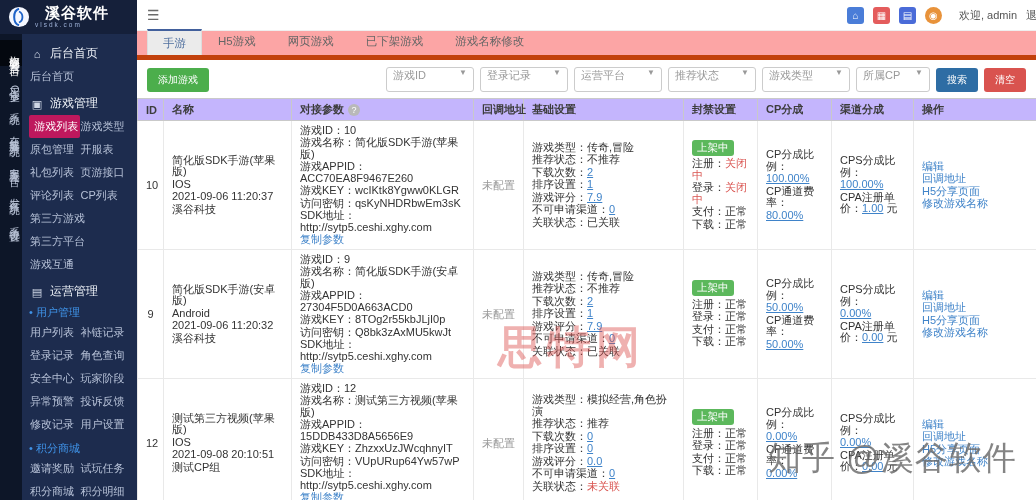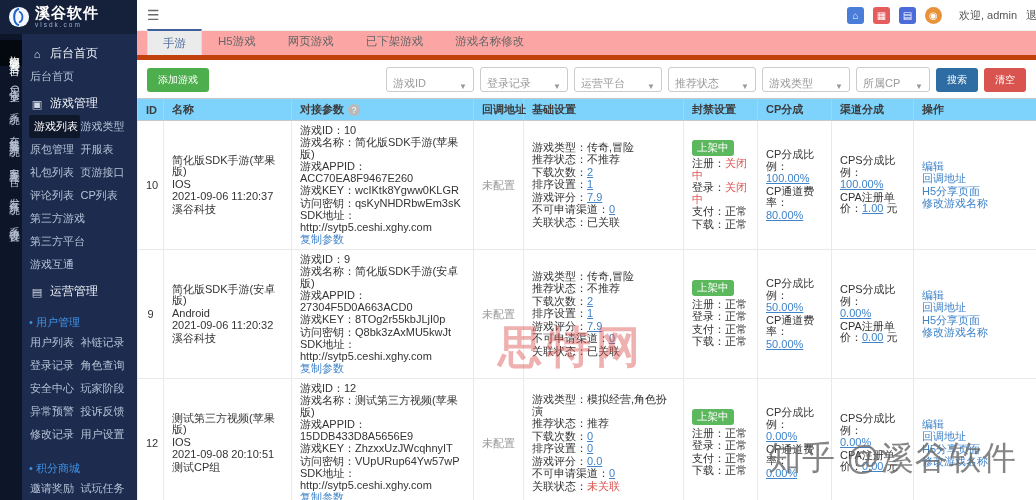--- a/index.html
+++ b/index.html
@@ -5,34 +5,34 @@
   * { margin:0; padding:0; box-sizing:border-box; }
   html,body { width:1036px; height:500px; overflow:hidden; }
   body { font-family:"Liberation Sans","DejaVu Sans",sans-serif; position:relative; background:#fff; }
   .app { display:flex; width:1036px; height:500px; }
 
   
   .left { width:137px; flex:none; display:flex; flex-direction:column; background:#1d2c4e; }
   .logo-row { height:34px; flex:none; background:#15203a; display:flex; align-items:center; padding-left:8px; gap:5px; }
   .logo-circ { width:22px; height:22px; flex:none; }
   .logo-txt { line-height:1; }
-  .logo-title { color:#fff; font-size:15px; font-weight:bold; letter-spacing:1px; }
+  .logo-title { color:#fff; font-size:15px; font-weight:bold; letter-spacing:1px;margin-left:10px; }
   .logo-domain { color:#9fb2d8; font-size:6.5px; letter-spacing:2px; margin-top:2px; }
   .left-body { flex:1; display:flex; min-height:0; }
   .rail { width:22px; flex:none; background:#0d1628; display:flex; flex-direction:column; align-items:center; }
   .rail-item { writing-mode:vertical-rl; font-size:10.5px; letter-spacing:2px; color:#b9c3d6; padding:7px 0; margin-top:6px; width:100%; text-align:center; cursor:pointer; }
   .rail-item.active { background:#04080f; color:#fff; }
   .menu { flex:1; padding:4px 7px 0 7px; font-size:11px; color:#cfd7e6; overflow:hidden; }
   .menu-title { display:flex; align-items:center; gap:6px; color:#eef2f8; font-size:12px; margin:7px 1px 3px; cursor:pointer; }
   .mi { width:14px; height:14px; line-height:14px; text-align:center; font-size:11px; color:#cfd7e6; border-radius:3px; }
   .menu-grid { display:grid; grid-template-columns:1fr 1fr; }
   .menu-item { padding:4px 1px; color:#b6c1d7; cursor:pointer; white-space:nowrap; }
   .menu-item.wide { grid-column:1 / span 2; }
-  .menu-item.active { background:#0f172a; color:#fff; border-radius:2px; padding-left:5px; }
-  .menu-group-title { color:#3f93e8; margin:15px 0 1px; cursor:pointer; }
+  .menu-item.active { background:#be185d; color:#fff; border-radius:2px; padding-left:5px;text-align:center; }
+  .menu-group-title { color:#3f93e8; margin:5px 0 1px; cursor:pointer; }
   .menu-group-title::before { content:"• "; }
 
   
   .main { flex:1; min-width:0; display:flex; flex-direction:column; background:#fff; }
   .topbar { height:31px; flex:none; border-bottom:1px solid #efefef; display:flex; align-items:center; padding:0 0 0 10px; }
   .collapse { color:#6b6b6b; font-size:14px; cursor:pointer; }
   .top-right { margin-left:auto; display:flex; align-items:center; gap:9px; font-size:11px; color:#555; white-space:nowrap; padding-right:2px; }
   .mini-icon { width:17px; height:17px; border-radius:3px; color:#fff; display:flex; align-items:center; justify-content:center; font-size:10px; cursor:pointer; }
   .welcome { margin-left:8px; }
   .logout { color:#555; cursor:pointer; margin-right:-14px; }
@@ -40,27 +40,27 @@
   .tabs { flex:none; display:flex; align-items:flex-end; height:29px; border-bottom:5px solid #c2410c; padding-left:10px; background:#fca5a5; }
   .tab { padding:0 15px; line-height:27px; font-size:11.5px; color:#666; cursor:pointer; border:1px solid transparent; border-bottom:none; }
   .tab.active { background:#ebebeb; border-color:#ddd; border-top:2px solid #42609c; color:#50709f; line-height:24px; }
 
   .toolbar { flex:none; display:flex; align-items:center; padding:7px 10px 6px 10px; gap:6px; }
   .btn { font-size:10px; border-radius:3px; padding:5px 11px; color:#fff; border:none; cursor:pointer; font-family:inherit; }
   .btn-green { background:#4cae4c; }
   .btn-blue { background:#2e6da4; }
   .btn-red { background:#d9534f; }
   .filters { margin-left:auto; display:flex; gap:6px; align-items:center; }
-  .select { width:88px; height:25px; border:1px solid #ccc; border-radius:3px; display:flex; align-items:flex-end; justify-content:space-between; padding:0 6px; font-size:11px; color:#999; background:#fff; cursor:pointer; }
+  .select { width:88px; height:25px; border:1px solid #ccc; border-radius:3px; display:flex; align-items:flex-start; justify-content:space-between; padding:0 6px; font-size:11px; color:#999; background:#fff; cursor:pointer; }
   .select.narrow { width:74px; }
   .caret { color:#999; font-size:8px; }
 
   .tablewrap { flex:1; overflow:hidden; }
   table { width:100%; border-collapse:collapse; table-layout:fixed; font-size:11px; color:#333; }
-  th { background:#7dd3fc; border:1px solid #c9c9c9; padding:3px 8px; text-align:left; font-weight:bold; color:#3c3c3c; height:19px; white-space:nowrap; }
+  th { background:#c4b5fd; border:1px solid #c9c9c9; padding:3px 8px; text-align:left; font-weight:bold; color:#3c3c3c; height:19px; white-space:nowrap; }
   td { border:1px solid #e9e9e9; padding:3px 8px; vertical-align:middle; overflow:hidden; }
   td.c-id { text-align:center; }
   .line { line-height:11.5px; padding:0.5px 0; word-wrap:break-word; }
   .lbl { color:#333; }
   .link { color:#3f83c9; cursor:pointer; }
   .u { text-decoration:underline; }
   .red { color:#d9534f; }
   .muted { color:#999; text-align:center; }
   .badge { display:inline-block; background:#5cb85c; color:#fff; border-radius:3px; padding:1px 5px; font-size:10.5px; margin-bottom:2px; }
   .help { display:inline-block; width:12px; height:12px; border-radius:50%; background:#b9b9b9; color:#fff; font-size:9px; text-align:center; line-height:12px; margin-left:4px; font-weight:normal; }

